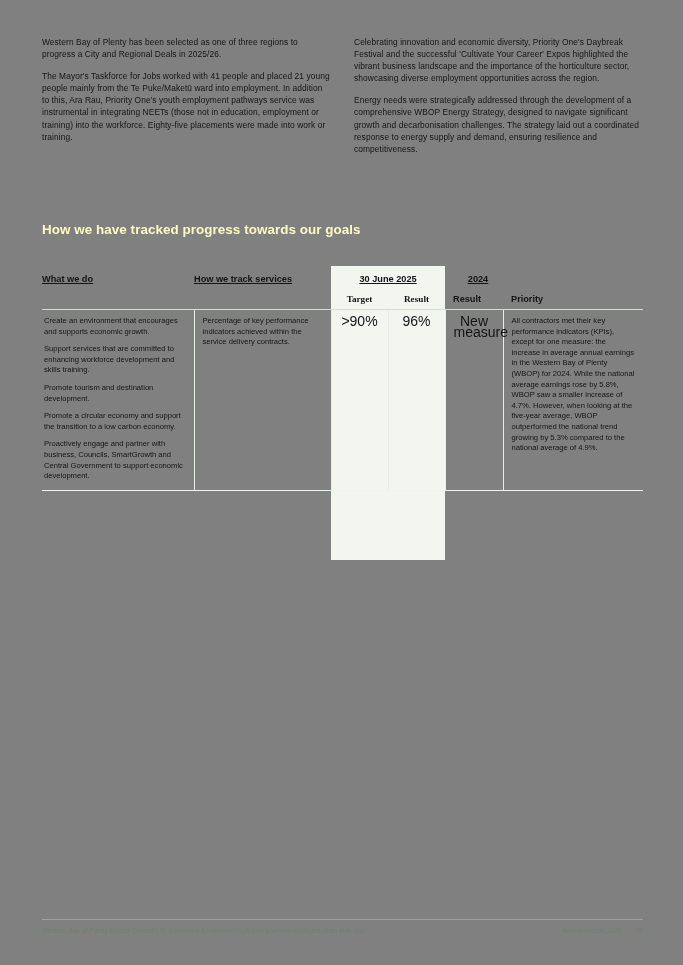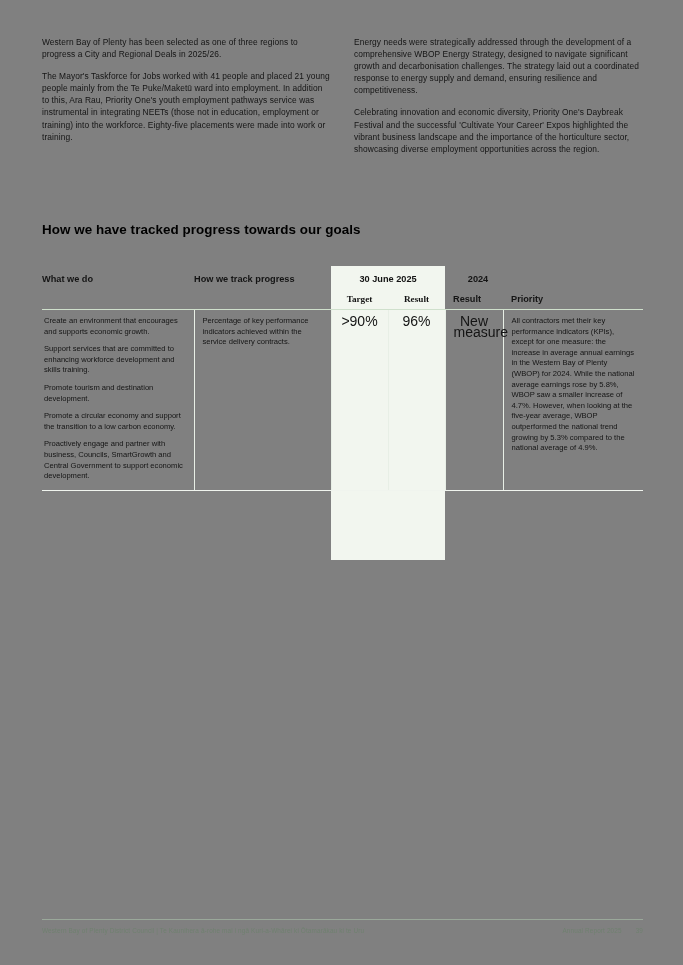--- a/index.html
+++ b/index.html
@@ -44,21 +44,21 @@
   }
   .col p:last-child { margin-bottom: 0; }
 
   
   .section-heading {
     position: absolute;
     left: 42px;
     top: 222px;
     font-size: 13.4px;
     font-weight: 700;
-    color: #000000;
+    color: #fef9c3;
     letter-spacing: 0.005em;
     white-space: nowrap;
   }
 
   
   .table-wrap {
     position: absolute;
     left: 42px;
     top: 266px;
     width: 601px;
@@ -91,20 +91,21 @@
 
   .grouphead th {
     padding: 0 0 2px 0;
     font-size: 9.2px;
     font-weight: 700;
     text-align: left;
     vertical-align: bottom;
     border: none;
     color: #141414;
     height: 18px;
+    text-decoration: underline;
   }
   .grouphead th.span-date {
     text-align: center;
   }
   .grouphead th.pad-l { padding-left: 8px; text-align: center; }
 
   .colhead th {
     padding: 2px 0 5px 0;
     font-size: 9.2px;
     font-weight: 700;
@@ -183,43 +184,43 @@
 <body>
 
 <div class="page">
 
   <div class="intro">
     <div class="col">
       <p>Western Bay of Plenty has been selected as one of three regions to progress a City and Regional Deals in 2025/26.</p>
       <p>The Mayor's Taskforce for Jobs worked with 41 people and placed 21 young people mainly from the Te Puke/Maketū ward into employment. In addition to this, Ara Rau, Priority One's youth employment pathways service was instrumental in integrating NEETs (those not in education, employment or training) into the workforce. Eighty-five placements were made into work or training.</p>
     </div>
     <div class="col">
+      <p>Celebrating innovation and economic diversity, Priority One's Daybreak Festival and the successful 'Cultivate Your Career' Expos highlighted the vibrant business landscape and the importance of the horticulture sector, showcasing diverse employment opportunities across the region.</p>
       <p>Energy needs were strategically addressed through the development of a comprehensive WBOP Energy Strategy, designed to navigate significant growth and decarbonisation challenges. The strategy laid out a coordinated response to energy supply and demand, ensuring resilience and competitiveness.</p>
-      <p>Celebrating innovation and economic diversity, Priority One's Daybreak Festival and the successful 'Cultivate Your Career' Expos highlighted the vibrant business landscape and the importance of the horticulture sector, showcasing diverse employment opportunities across the region.</p>
     </div>
   </div>
 
   <div class="section-heading">How we have tracked progress towards our goals</div>
 
   <div class="table-wrap">
     <div class="highlight-panel"></div>
 
     <table class="progress">
       <colgroup>
         <col class="c-what">
           <col class="c-track">
           <col class="c-target">
         <col class="c-result">
           <col class="c-prev">
           <col class="c-narrative">
       </colgroup>
       <thead>
         <tr class="grouphead">
           <th>What we do</th>
-          <th>How we track progress</th>
+          <th>How we track services</th>
           <th class="span-date" colspan="2">30 June 2025</th>
           <th class="pad-l">2024</th>
           <th class="pad-l"></th>
         </tr>
         <tr class="colhead">
           <th></th>
           <th></th>
           <th class="ctr">Target</th>
           <th class="ctr">Result</th>
           <th class="pad-l">Result</th>

